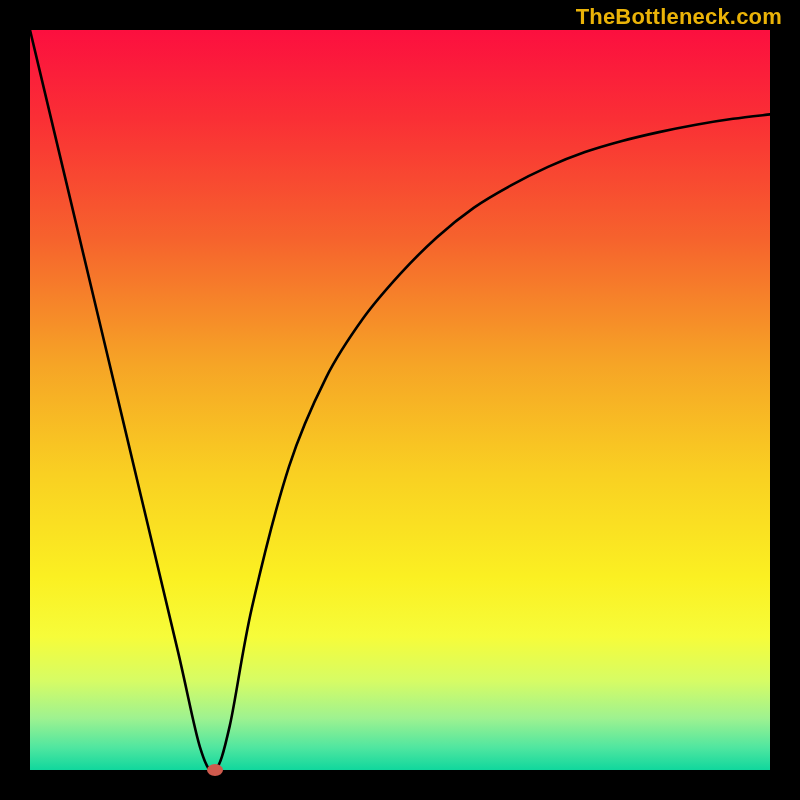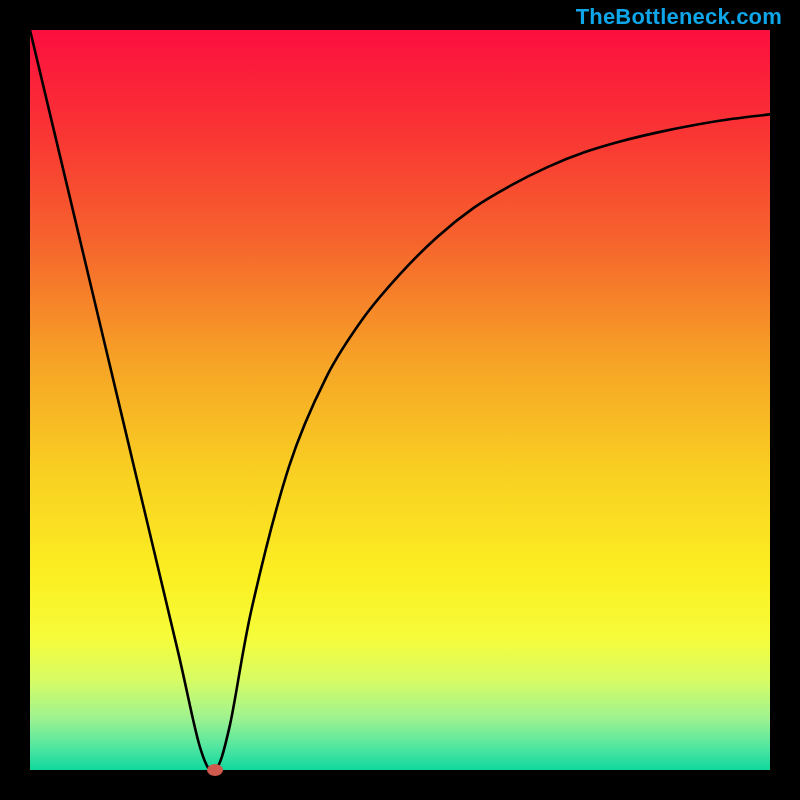--- a/index.html
+++ b/index.html
@@ -18,21 +18,21 @@
   svg {
     display: block;
   }
   .watermark {
     position: absolute;
     top: 4px;
     right: 18px;
     font-family: Arial, Helvetica, sans-serif;
     font-size: 22px;
     font-weight: 600;
-    color: #0ea5e9;
+    color: #eab308;
     letter-spacing: 0.2px;
   }
 </style>
 </head>
 <body>
 
 <div class="canvas-wrap">
   <svg id="chart-svg" width="800" height="800" viewBox="0 0 800 800">
     <defs>
       <linearGradient id="heat" x1="0" y1="0" x2="0" y2="1">

